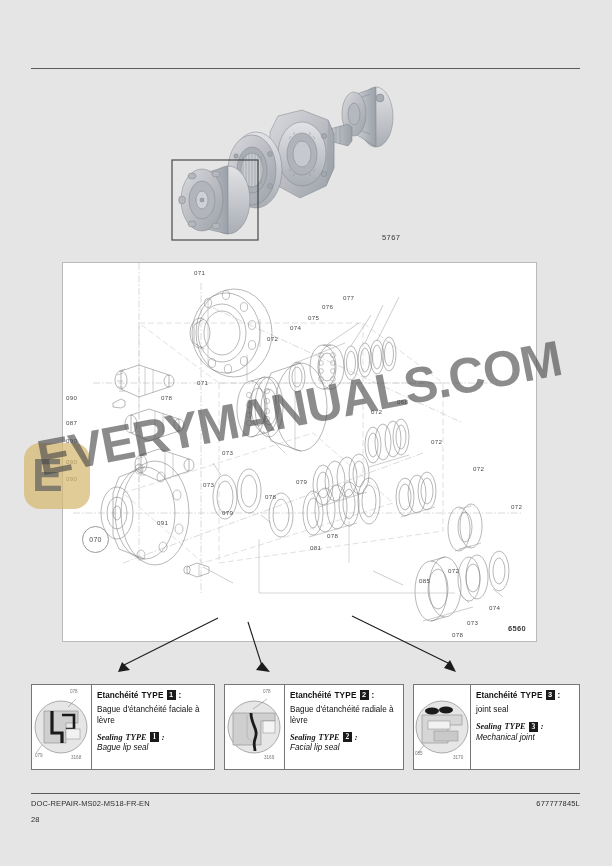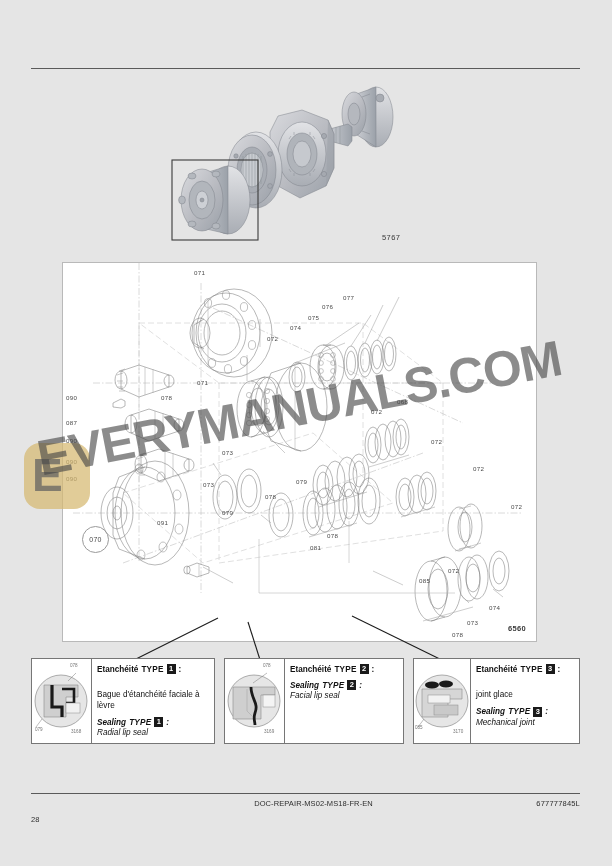--- a/index.html
+++ b/index.html
@@ -56,21 +56,21 @@
   .wm-badge{
     position:absolute;left:24px;top:443px;width:66px;height:66px;
     background:rgba(214,184,112,.72);border-radius:16px;
   }
   .wm-badge-e{
     position:absolute;left:32px;top:452px;
     font-size:46px;font-weight:bold;color:rgba(96,96,96,.72);
     font-family:"Liberation Sans",sans-serif;line-height:1;
   }
   
-  .legend-row{position:absolute;left:31px;top:658px;width:549px;height:88px;}
+  .legend-row{position:absolute;left:31px;top:684px;width:549px;height:88px;}
   .legend-box{
     position:absolute;top:0;height:86px;border:1px solid #767676;
     background:#fff;display:flex;box-sizing:border-box;
   }
   .lg1{left:0;width:184px;}
   .lg2{left:193px;width:180px;}
   .lg3{left:382px;width:167px;}
   .lg-pic{
     width:60px;border-right:1px solid #767676;position:relative;
     flex:0 0 60px;box-sizing:border-box;
@@ -85,41 +85,41 @@
     font-size:8.2px;font-weight:bold;color:#111;white-space:nowrap;
   }
   .lg-en-title{font-style:italic;}
   .lg-word-sp{letter-spacing:.2px;}
   .lg-num{
     display:inline-block;background:#1a1a1a;color:#fff;
     font-size:7.5px;font-weight:bold;font-style:normal;
     width:9px;height:10px;line-height:10px;text-align:center;
   }
   .lg-fr-body{
-    font-size:8.2px;color:#111;line-height:10.5px;margin-top:16px;
+    font-size:8.2px;color:#111;line-height:10.5px;margin-top:5px;
   }
   .lg-en-body{
     font-size:8.2px;color:#111;font-style:italic;line-height:10.5px;
     margin-top:1px;
   }
-  .lg-en-title{margin-top:6px;}
+  .lg-en-title{margin-top:6px;font-family:Liberation Serif, serif;}
   .lg-pic-lbl{position:absolute;font-size:4.6px;color:#777;}
   
   .legend-arrows{position:absolute;left:0;top:600px;width:612px;height:90px;}
   
   .footer-rule{
     position:absolute;left:31px;top:793px;width:549px;height:0;
     border-top:1px solid #5a5a5a;
   }
   .footer{
     position:absolute;left:31px;top:799px;width:549px;
     font-size:7.5px;color:#2e2e2e;
   }
   .f-page{position:absolute;left:0;top:16px;}
-  .f-doc{position:absolute;left:8px;top:0;width:549px;text-align:center;letter-spacing:.1px;}
+  .f-doc{position:absolute;left:0;top:0;width:549px;text-align:left;letter-spacing:.1px;}
   .f-ref{position:absolute;right:0;top:0;letter-spacing:.2px;text-align:center;}
 </style>
 </head>
 <body>
 
 <div class="page">
 
   <div class="header-rule"></div>
 
   <div class="top-illus">
@@ -535,21 +535,21 @@
           <span class="lg-num">1</span>
           <span>:</span>
         </div>
         <div class="lg-fr-body">Bague    d'étanchéité faciale à lèvre</div>
         <div class="lg-en-title">
           <span>Sealing</span>
           <span class="lg-word-sp">TYPE</span>
           <span class="lg-num">1</span>
           <span>:</span>
         </div>
-        <div class="lg-en-body">Radial lip seal</div>
+        <div class="lg-en-body">Bague lip seal</div>
       </div>
     </div>
 
     <div class="legend-box lg2">
       <div class="lg-pic">
         <svg width="59" height="84" viewBox="0 0 59 84">
           <circle cx="29" cy="42" r="26" fill="#e6e6e6" stroke="#8c8c8c" stroke-width="0.7"></circle>
           <path d="M8 28 L50 28 L50 36 L36 36 L36 60 L8 60 Z" fill="#cfcfcf" stroke="#8c8c8c" stroke-width="0.6"></path>
           <rect x="38" y="36" width="12" height="12" fill="#f4f4f4" stroke="#8c8c8c" stroke-width="0.5"></rect>
           <path d="M26 28 C26 40, 34 44, 30 54 C28 60, 30 62, 30 66" fill="none" stroke="#1a1a1a" stroke-width="2.8"></path>
@@ -559,20 +559,21 @@
         <span class="lg-pic-lbl" style="left:38px;top:4px;">078</span>
         <span class="lg-pic-lbl" style="left:39px;top:70px;">3169</span>
       </div>
       <div class="lg-txt">
         <div class="lg-fr-title">
           <span>Etanchéité</span>
           <span class="lg-word-sp">TYPE</span>
           <span class="lg-num">2</span>
           <span>:</span>
         </div>
+        <div class="lg-fr-body">Bague    d'étanchéité radiale à lèvre</div>
         <div class="lg-en-title">
           <span>Sealing</span>
           <span class="lg-word-sp">TYPE</span>
           <span class="lg-num">2</span>
           <span>:</span>
         </div>
         <div class="lg-en-body">Facial lip seal</div>
       </div>
     </div>
 
@@ -590,21 +591,21 @@
         <span class="lg-pic-lbl" style="left:1px;top:66px;">085</span>
         <span class="lg-pic-lbl" style="left:39px;top:70px;">3170</span>
       </div>
       <div class="lg-txt">
         <div class="lg-fr-title">
           <span>Etanchéité</span>
           <span class="lg-word-sp">TYPE</span>
           <span class="lg-num">3</span>
           <span>:</span>
         </div>
-        <div class="lg-fr-body">joint glace</div>
+        <div class="lg-fr-body">joint seal</div>
         <div class="lg-en-title">
           <span>Sealing</span>
           <span class="lg-word-sp">TYPE</span>
           <span class="lg-num">3</span>
           <span>:</span>
         </div>
         <div class="lg-en-body">Mechanical joint</div>
       </div>
     </div>
   </div>

